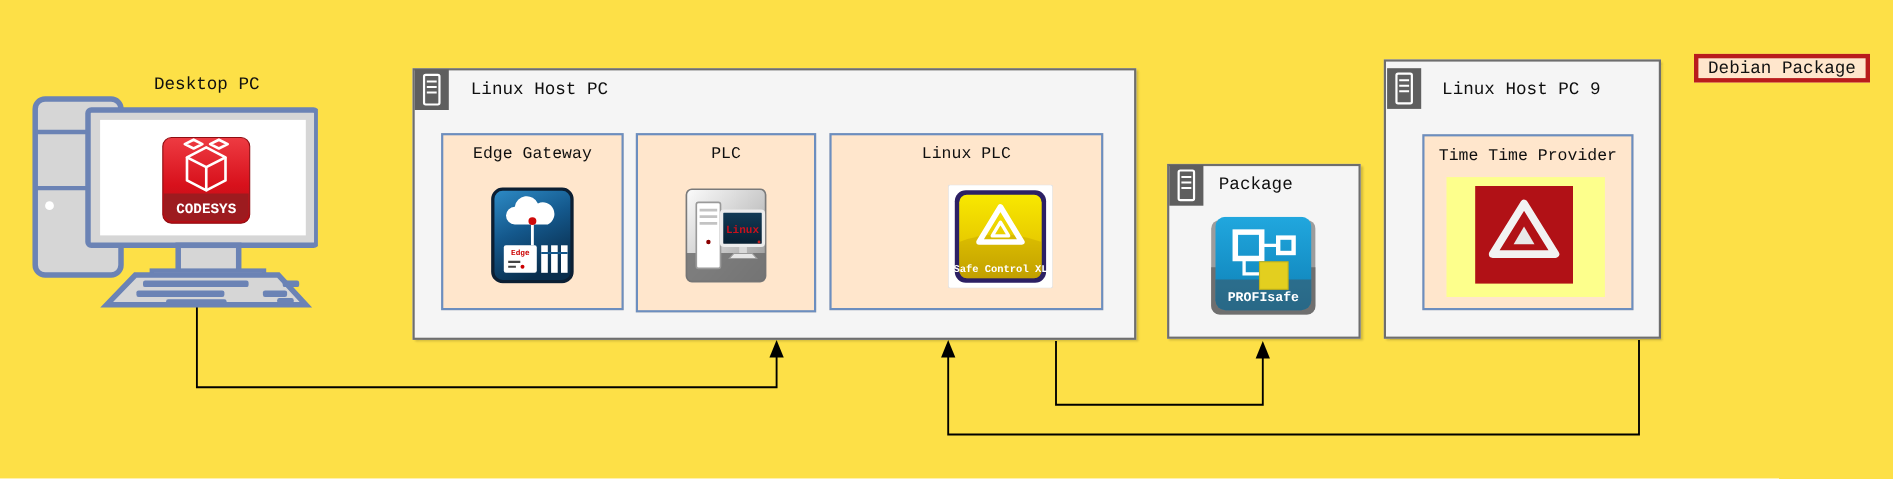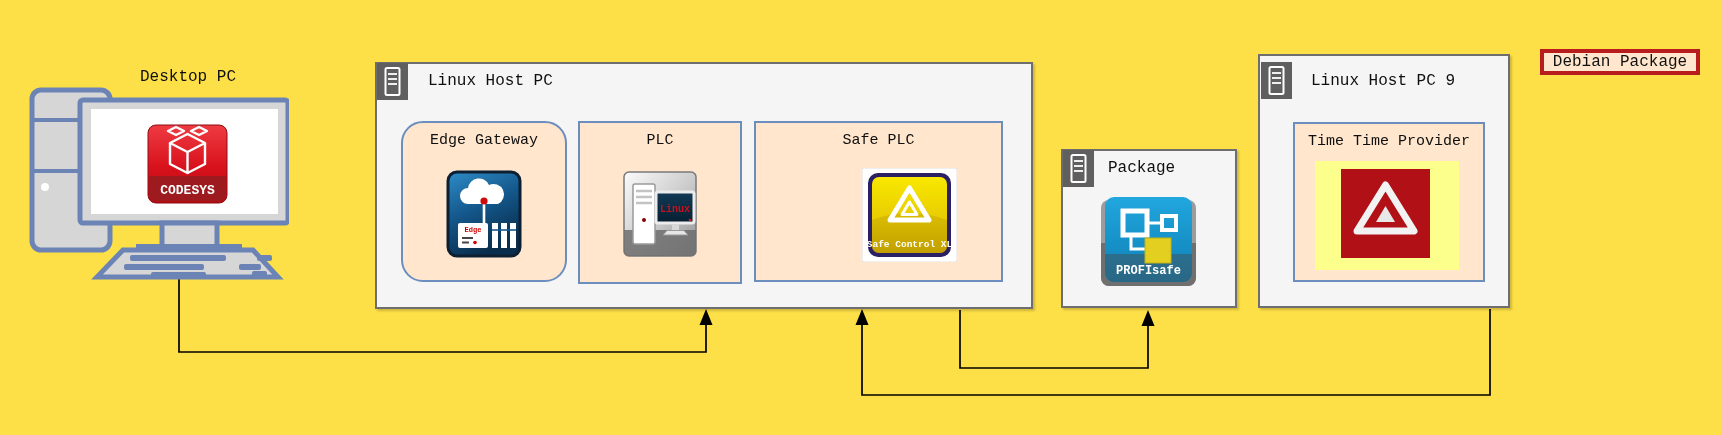--- a/index.html
+++ b/index.html
@@ -108,21 +108,21 @@
   <div class="server-badge" style="left:377px;top:63px;width:31px;height:37px;">
     <svg width="31" height="37" viewBox="0 0 31 37">
       <rect x="8.5" y="5" width="14" height="27" rx="1.5" fill="none" stroke="#ffffff" stroke-width="2"></rect>
       <line x1="11" y1="11" x2="20" y2="11" stroke="#ffffff" stroke-width="1.8"></line>
       <line x1="11" y1="16" x2="20" y2="16" stroke="#ffffff" stroke-width="1.8"></line>
       <line x1="11" y1="21" x2="20" y2="21" stroke="#ffffff" stroke-width="1.8"></line>
     </svg>
   </div>
   <div class="abs node-label" style="left:428px;top:72px;z-index:3;">Linux Host PC</div>
 
-  <div class="child-box" style="left:401px;top:121px;width:166px;height:161px;border-radius:22px;">
+  <div class="child-box" style="left:401px;top:121px;width:166px;height:161px;">
     <span class="child-label">Edge Gateway</span>
   </div>
   <svg class="icon" style="left:446px;top:170px;" width="76" height="88" viewBox="0 0 76 88">
     <defs>
       <linearGradient id="egGrad" x1="0" y1="0" x2="0.4" y2="1">
         <stop offset="0" stop-color="#2e8cc7"></stop>
           <stop offset="0.5" stop-color="#14588c"></stop>
           <stop offset="1" stop-color="#092e4d"></stop>
       </linearGradient>
     </defs>
@@ -166,21 +166,21 @@
     <line x1="14" y1="33" x2="30" y2="33" stroke="#c3c3c3" stroke-width="2.5"></line>
     <circle cx="22" cy="50" r="2" fill="#8b0000"></circle>
     <rect x="34" y="22" width="38" height="31" rx="2" fill="url(#plcScreen)" stroke="#ececec" stroke-width="3"></rect>
     <text x="53" y="42" text-anchor="middle" font-size="10" font-weight="bold" fill="#c8111c">Linux</text>
     <circle cx="68" cy="50" r="1.3" fill="#cc2222"></circle>
     <rect x="50" y="54.5" width="7" height="6" fill="#d9d9d9"></rect>
     <polygon points="45,60.5 62,60.5 66,65 41,65" fill="#e6e6e6" stroke="#9a9a9a" stroke-width="1"></polygon>
   </svg>
 
   <div class="child-box" style="left:754px;top:121px;width:249px;height:161px;">
-    <span class="child-label">Safe PLC</span>
+    <span class="child-label">Linux PLC</span>
   </div>
   <svg class="icon" style="left:862px;top:168px;" width="95" height="94" viewBox="0 0 95 94">
     <defs>
       <linearGradient id="scYellow" x1="0" y1="0" x2="0" y2="1">
         <stop offset="0" stop-color="#f8e800"></stop>
           <stop offset="0.55" stop-color="#e8cc00"></stop>
           <stop offset="1" stop-color="#c7a500"></stop>
       </linearGradient>
     </defs>
     <rect x="0" y="0" width="95" height="94" rx="2" fill="#ffffff" stroke="#e0e0e0" stroke-width="1"></rect>

